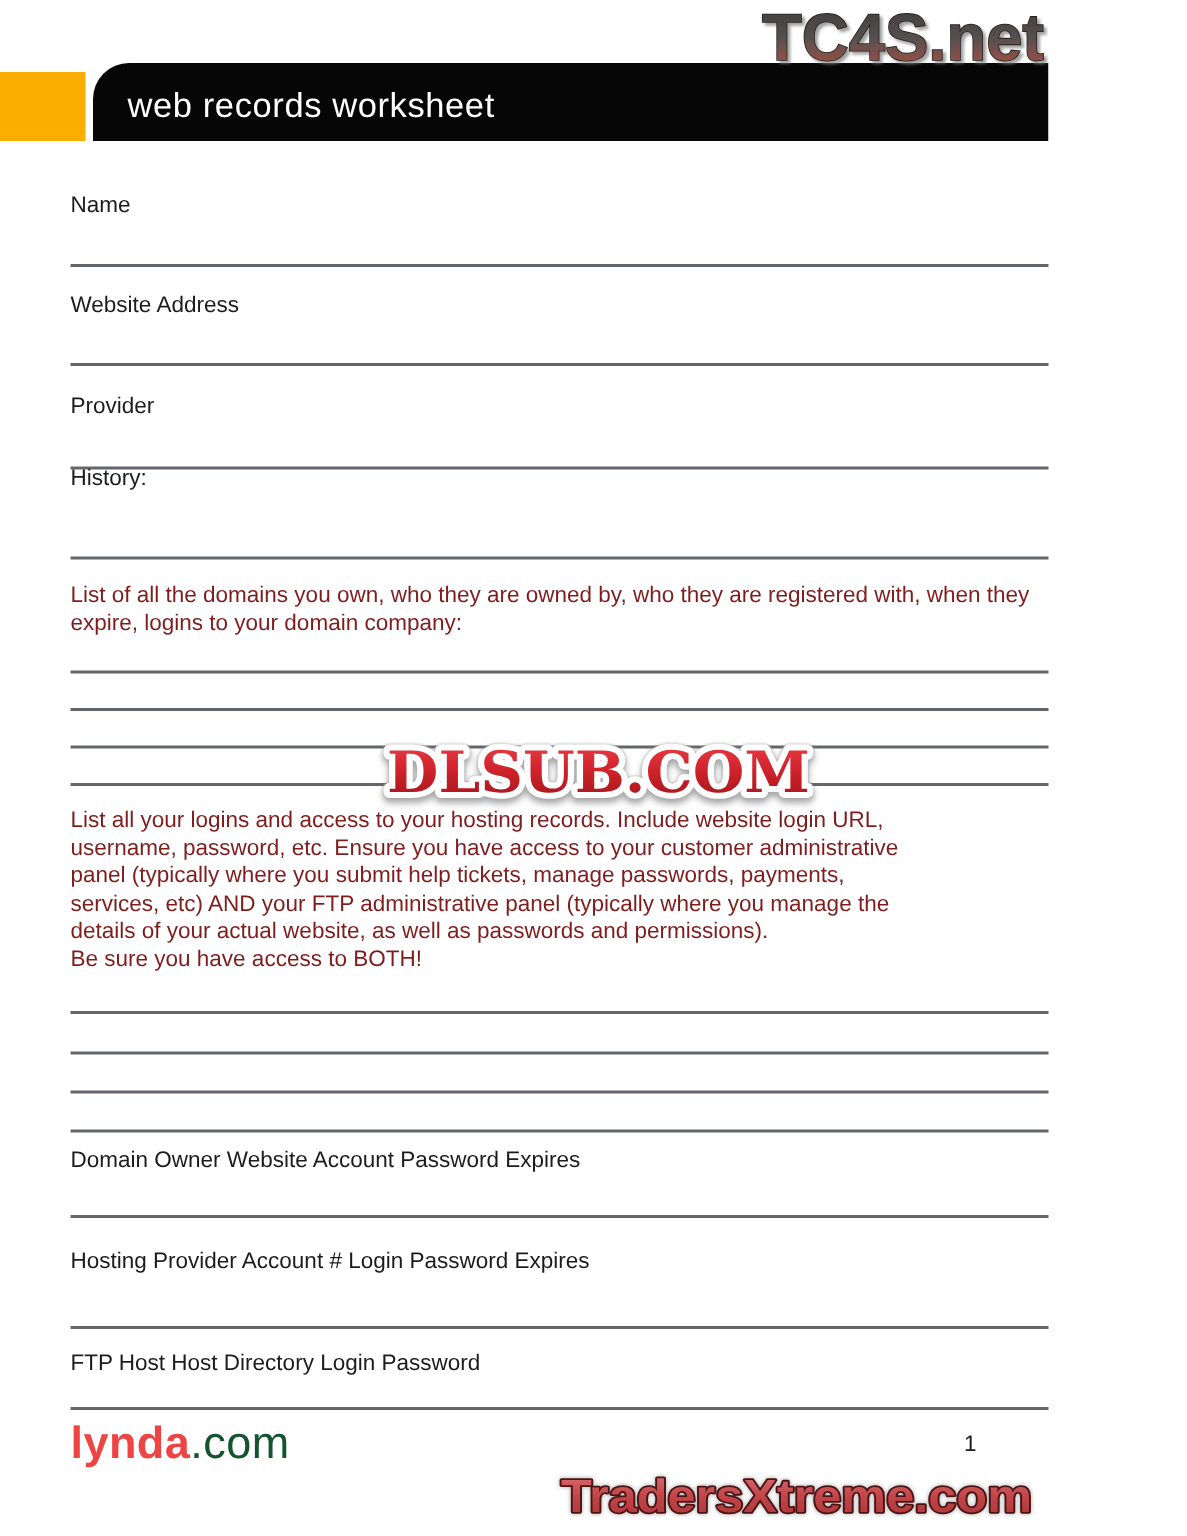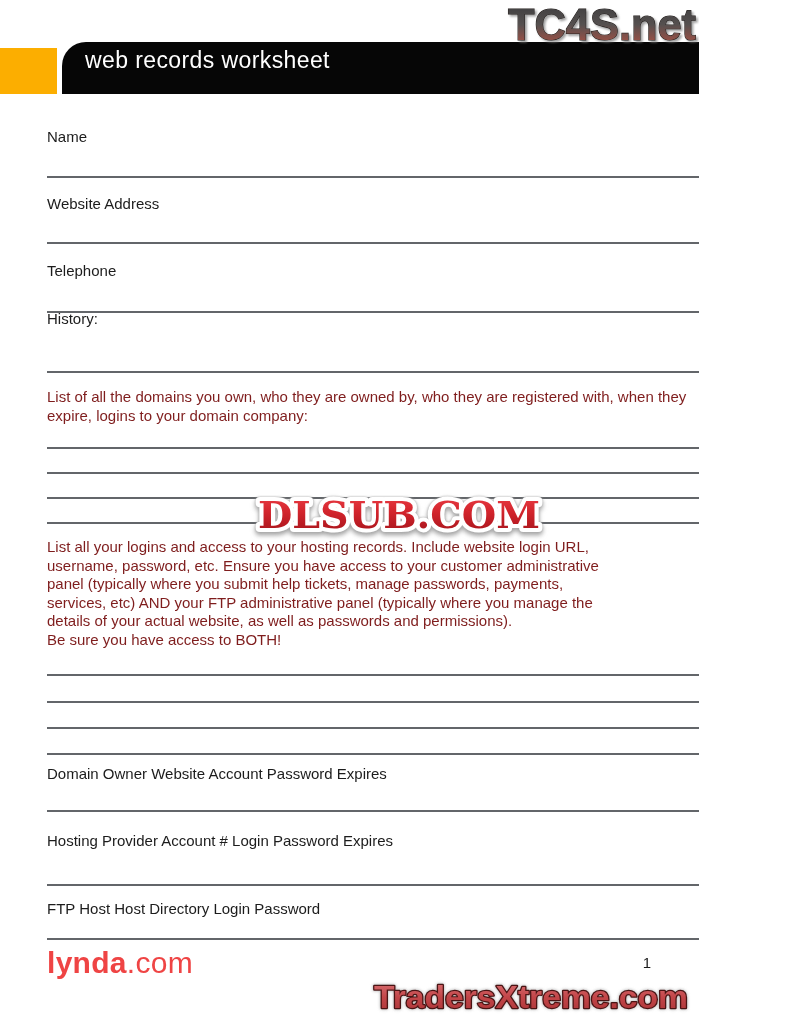--- a/index.html
+++ b/index.html
@@ -11,21 +11,21 @@
   }
 
   
   .header-accent {
     position:absolute; left:0; top:48px; width:57px; height:46px;
     background:#FCAE00;
   }
   .header-bar {
     position:absolute; left:62px; right:0; top:42px; height:52px;
     background:#060606; border-top-left-radius:24px;
-    display:flex; 
+    display:flex; align-items:center;
   }
   .header-title {
     margin-left:23px; padding-top:5px;
     color:#ffffff; font-size:23px; font-weight:400; letter-spacing:0.4px;
   }
 
   
   .wm { position:absolute; pointer-events:none; }
   .wm svg { overflow:visible; display:block; }
   .wm-tc4s   { top:0;   right:1px; z-index:5; }
@@ -44,21 +44,21 @@
   .para-hosting { top:538px; width:650px; line-height:18.5px; }
 
   .rule {
     position:absolute; left:47px; width:696px; height:0;
     border-top:2px solid #63666A;
   }
 
   
   .logo { position:absolute; left:47px; top:946px; font-size:30px; letter-spacing:0.3px; }
   .logo .bold  { font-weight:700; color:#ef4444; }
-  .logo .light { font-weight:400; color:#ef4444; }
+  .logo .light { font-weight:400; color:#14532d; }
   .page-number {
     position:absolute; right:48px; top:954px; font-size:15px; color:#1c1c1c;
     text-align:right;
   }
 </style>
 </head>
 <body>
 
 <div class="page">
 
@@ -80,21 +80,21 @@
   <div class="header-bar">
     <span class="header-title">web records worksheet</span>
   </div>
 
   <div class="field-label" style="top:128px">Name</div>
   <div class="rule" style="top:176px"></div>
 
   <div class="field-label" style="top:195px">Website Address</div>
   <div class="rule" style="top:242px"></div>
 
-  <div class="field-label" style="top:262px">Telephone</div>
+  <div class="field-label" style="top:262px">Provider</div>
   <div class="rule" style="top:311px"></div>
 
   <div class="field-label" style="top:310px">History:</div>
   <div class="rule" style="top:371px"></div>
 
   <div class="para para-domains">List of all the domains you own, who they are owned by, who they are registered with, when they
 expire, logins to your domain company:</div>
   <div class="rule" style="top:447px"></div>
   <div class="rule" style="top:472px"></div>
   <div class="rule" style="top:497px"></div>

